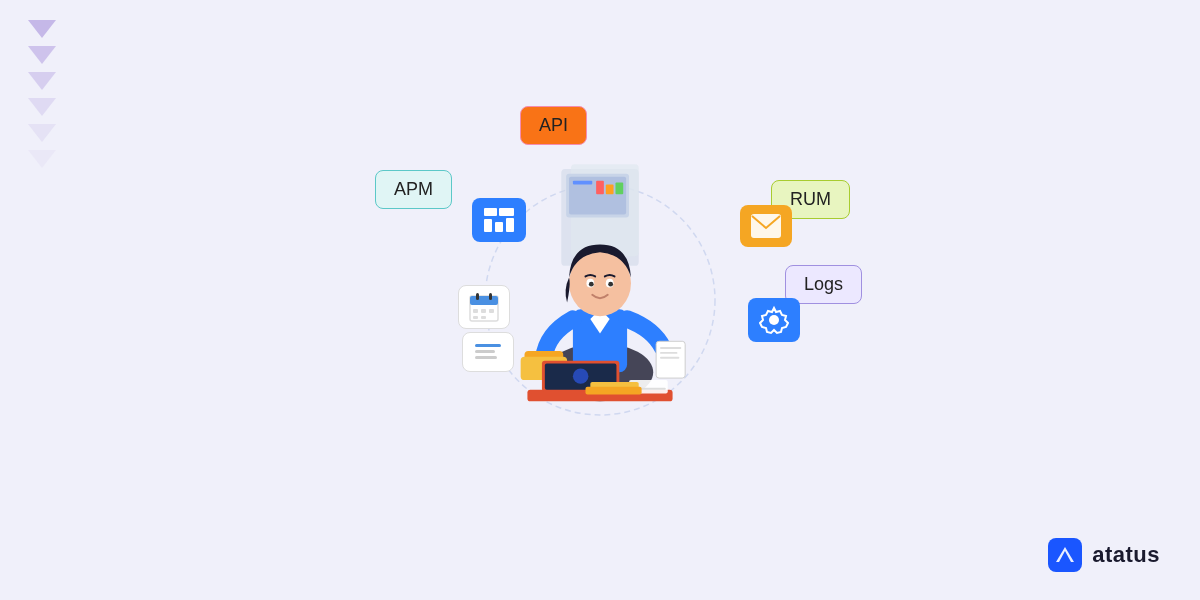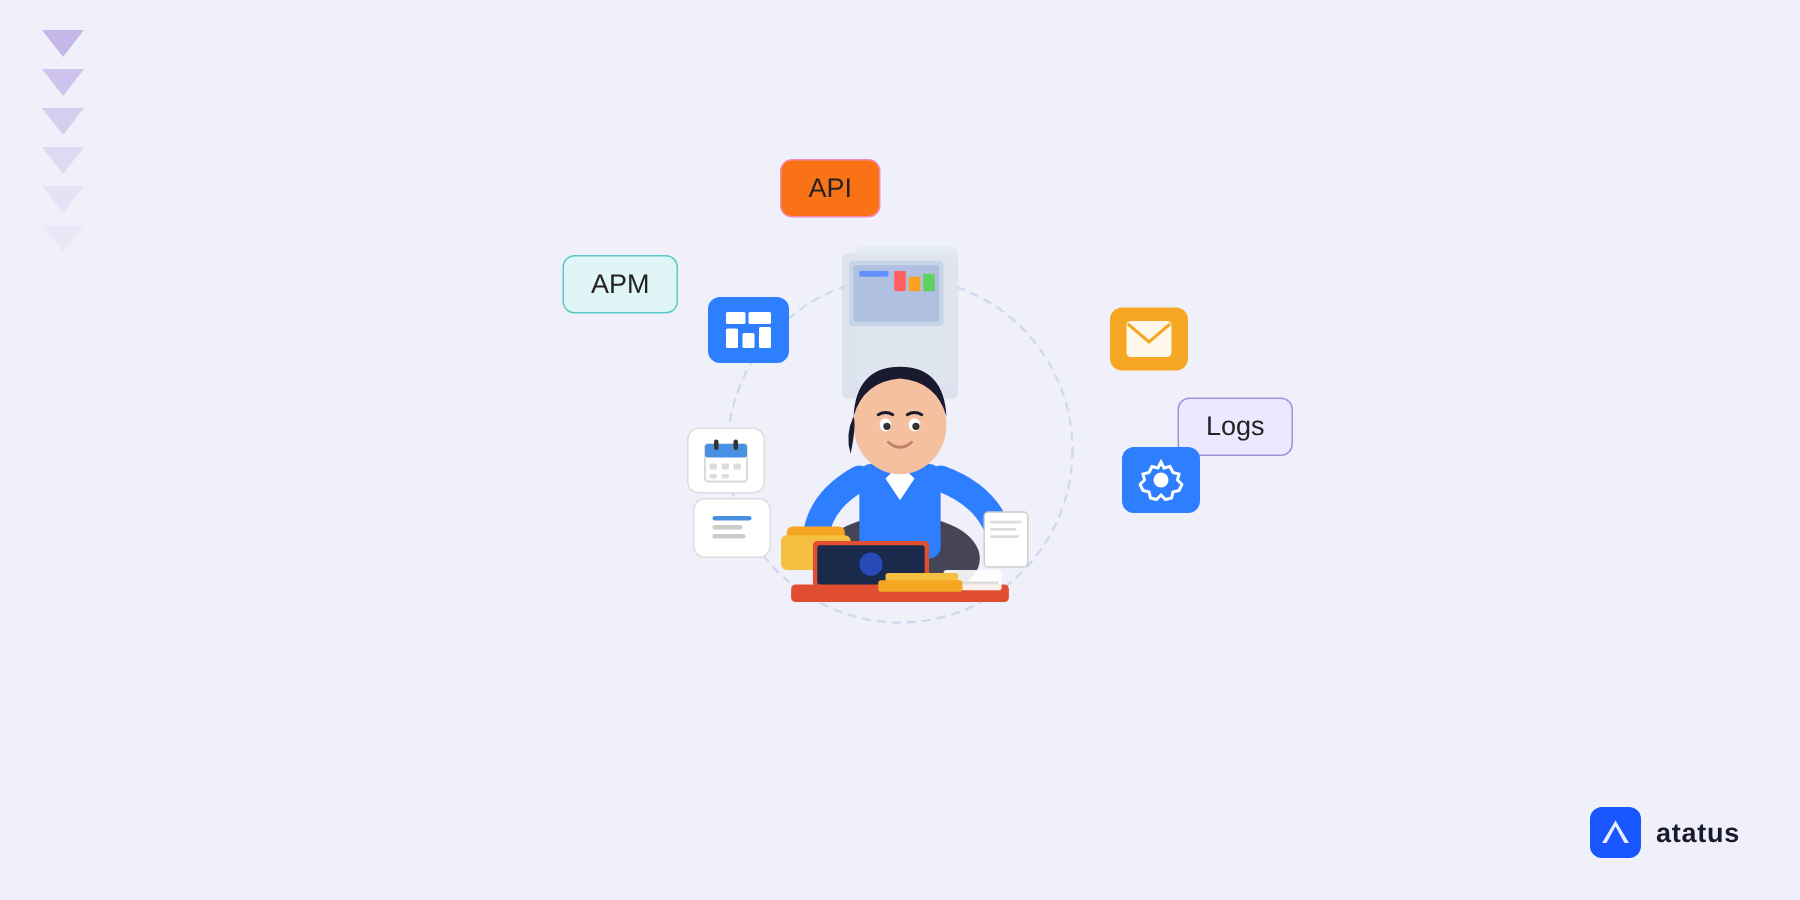--- a/index.html
+++ b/index.html
@@ -135,21 +135,21 @@
     .logo-icon {
       width: 34px;
       height: 34px;
       background: #1a56ff;
       border-radius: 8px;
       display: flex;
       align-items: center;
       justify-content: center;
     }
     .logo-text {
-      font-size: 18px;
+      font-size: 22px;
       font-weight: 700;
       color: #1a1a2e;
       letter-spacing: 0.5px;
     }
 
     
     .arc-svg {
       position: absolute;
       top: 0; left: 0;
       width: 100%;
@@ -178,20 +178,23 @@
     </svg>
 
     <div class="tag tag-api">
       <span>API</span>
     </div>
 
     <div class="tag tag-apm">
       <span>APM</span>
     </div>
 
+    <div class="tag tag-rum">
+      <span>RUM</span>
+    </div>
 
 
     <div class="tag tag-logs">
       <span>Logs</span>
     </div>
 
 
     <svg style="position:absolute; top:50px; left:50%; transform:translateX(-50%); width:260px; height:300px;" viewBox="0 0 260 310" xmlns="http://www.w3.org/2000/svg">
 
       <rect x="90" y="30" width="80" height="100" rx="4" fill="#d0d8e8" opacity="0.6"></rect>

